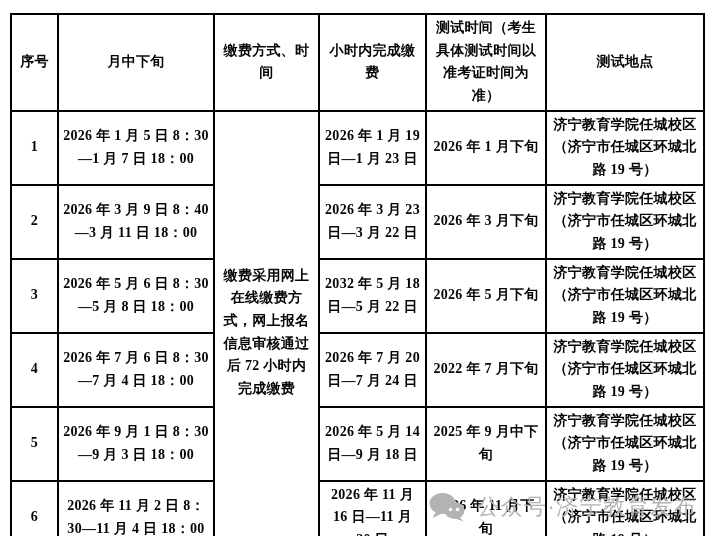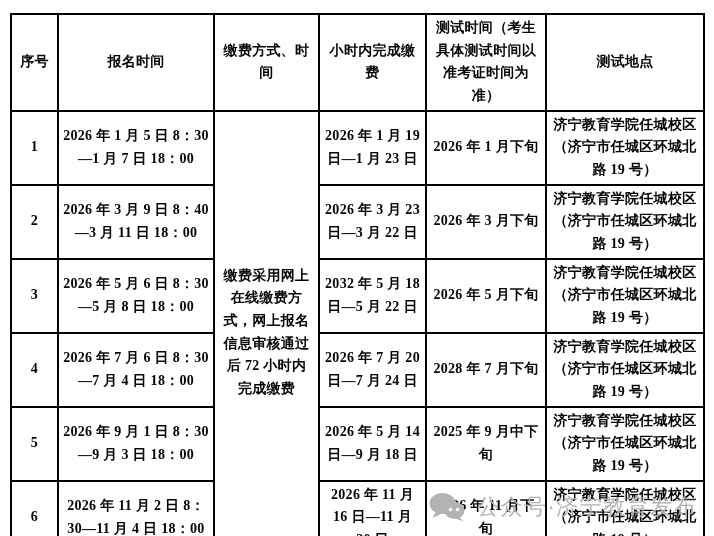--- a/index.html
+++ b/index.html
@@ -63,21 +63,21 @@
       <col style="width:47px">
       <col style="width:156px">
       <col style="width:105px">
       <col style="width:107px">
       <col style="width:120px">
       <col style="width:158px">
     </colgroup>
     <thead>
       <tr class="header-row">
         <th>序号</th>
-        <th>报名时间</th>
+        <th>月中下旬</th>
         <th>缴费方式、时间</th>
         <th>小时内完成缴费</th>
         <th>测试时间（考生具体测试时间以准考证时间为准）</th>
         <th>测试地点</th>
       </tr>
     </thead>
     <tbody>
       <tr class="data-row">
         <td>1</td>
         <td>2026 年 1 月 5 日 8：30—1 月 7 日 18：00</td>
@@ -97,21 +97,21 @@
         <td>3</td>
         <td>2026 年 5 月 6 日 8：30—5 月 8 日 18：00</td>
         <td>2032 年 5 月 18 日—5 月 22 日</td>
         <td>2026 年 5 月下旬</td>
         <td>济宁教育学院任城校区（济宁市任城区环城北路 19 号）</td>
       </tr>
       <tr class="data-row">
         <td>4</td>
         <td>2026 年 7 月 6 日 8：30—7 月 4 日 18：00</td>
         <td>2026 年 7 月 20 日—7 月 24 日</td>
-        <td>2028 年 7 月下旬</td>
+        <td>2022 年 7 月下旬</td>
         <td>济宁教育学院任城校区（济宁市任城区环城北路 19 号）</td>
       </tr>
       <tr class="data-row">
         <td>5</td>
         <td>2026 年 9 月 1 日 8：30—9 月 3 日 18：00</td>
         <td>2026 年 5 月 14 日—9 月 18 日</td>
         <td>2025 年 9 月中下旬</td>
         <td>济宁教育学院任城校区（济宁市任城区环城北路 19 号）</td>
       </tr>
       <tr class="data-row">

